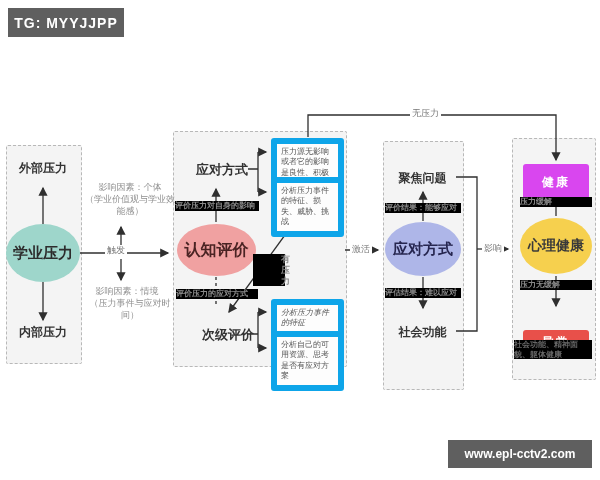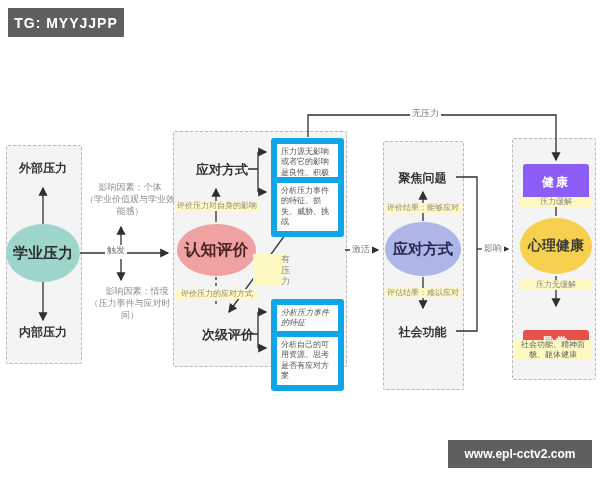--- a/index.html
+++ b/index.html
@@ -5,21 +5,21 @@
   html,body{margin:0;padding:0;background:#fff;}
   #stage{position:relative;width:600px;height:480px;background:#ffffff;overflow:hidden;
          font-family:"Liberation Sans","DejaVu Sans",sans-serif;color:#333;}
   .layer{position:absolute;left:0;top:0;width:600px;height:480px;}
   #wires{z-index:2;pointer-events:none;}
   .section{position:absolute;background:#f4f4f4;border:1px dashed #b8b8b8;border-radius:2px;z-index:1;}
   .el{position:absolute;z-index:3;box-sizing:border-box;}
   .ellipse{border-radius:50%;display:flex;align-items:center;justify-content:center;
            font-weight:bold;text-align:center;}
   .nodelabel{font-weight:bold;text-align:center;color:#333;}
-  .note{font-size:8px;color:#8a8a8a;text-align:center;background:#fef9c3;line-height:1.2;}
+  .note{font-size:8px;color:#8a8a8a;text-align:left;background:#000000;line-height:1.2;font-weight:bold;}
   .edge-label{font-size:9px;color:#777;background:#ffffff;padding:0 2px;line-height:1.2;}
   .obox{background:#fdfdfd;border:6px solid #0ea5e9;border-radius:3px;font-size:8px;
         color:#555;line-height:1.3;padding:3px 4px;text-align:left;}
   .cbox{border-radius:3px;color:#fff;font-weight:bold;font-size:12px;
         display:flex;align-items:center;justify-content:center;letter-spacing:2px;}
   .tagbar{background:#5f5f5f;color:#fff;display:flex;align-items:center;justify-content:center;
           font-weight:bold;}
   .factor{font-size:9px;color:#8f8f8f;text-align:center;line-height:1.35;}
 </style>
 </head>
@@ -75,21 +75,21 @@
     </g>
   </svg>
 
   <div class="el nodelabel" style="left:6px;top:160px;width:74px;font-size:12px;">外部压力</div>
   <div class="el ellipse" style="left: 6px; top: 224px; width: 74px; height: 58px; font-size: 15px; color: rgb(45, 45, 45); background-color: rgb(158, 214, 203);">学业压力</div>
   <div class="el nodelabel" style="left:6px;top:324px;width:74px;font-size:12px;">内部压力</div>
 
   <div class="el factor" style="left:83px;top:181px;width:94px;">影响因素：个体</div>
   <div class="el factor" style="left:83px;top:193px;width:94px;">（学业价值观与学业效能感）</div>
   <div class="el edge-label" style="left:105px;top:245px;">触发</div>
-  <div class="el factor" style="left:90px;top:285px;width:94px;">影响因素：情境</div>
+  <div class="el factor" style="left:80px;top:285px;width:94px;">影响因素：情境</div>
   <div class="el factor" style="left:83px;top:297px;width:94px;">（压力事件与应对时间）</div>
 
   <div class="el nodelabel" style="left:190px;top:161px;width:64px;font-size:13px;">应对方式</div>
   <div class="el obox" style="left:271px;top:138px;width:73px;">压力源无影响或者它的影响是良性、积极的</div>
   <div class="el obox" style="left:271px;top:177px;width:73px;">分析压力事件的特征、损失、威胁、挑战</div>
   <div class="el note" style="left:175px;top:201px;width:84px;">评价压力对自身的影响</div>
   <div class="el ellipse" style="left: 177px; top: 224px; width: 79px; height: 52px; font-size: 16px; color: rgb(74, 35, 35); background-color: rgb(240, 161, 161);">认知评价</div>
   <div class="el note" style="left:253px;top:254px;width:32px;font-size:9px;padding-left:28px;">有压力</div>
   <div class="el note" style="left:176px;top:289px;width:82px;">评价压力的应对方式</div>
   <div class="el nodelabel" style="left:190px;top:326px;width:64px;font-size:13px;text-align:right;">次级评价</div>
@@ -101,20 +101,20 @@
   <div class="el nodelabel" style="left:383px;top:170px;width:79px;font-size:12px;">聚焦问题</div>
   <div class="el note" style="left:385px;top:203px;width:76px;">评价结果：能够应对</div>
   <div class="el ellipse" style="left: 385px; top: 222px; width: 76px; height: 54px; font-size: 15px; color: rgb(38, 38, 79); background-color: rgb(174, 182, 232);">应对方式</div>
   <div class="el note" style="left:385px;top:288px;width:76px;">评估结果：难以应对</div>
   <div class="el nodelabel" style="left:383px;top:324px;width:79px;font-size:12px;">社会功能</div>
 
   <div class="el edge-label" style="left:482px;top:243px;">影响</div>
 
   <div class="el edge-label" style="left:410px;top:108px;">无压力</div>
 
-  <div class="el cbox" style="left: 523px; top: 164px; width: 66px; height: 36px; background-color: #8b5cf6;">健康</div>
+  <div class="el cbox" style="left: 523px; top: 164px; width: 66px; height: 36px; background-color: #d946ef;">健康</div>
   <div class="el note" style="left:520px;top:197px;width:72px;">压力缓解</div>
   <div class="el ellipse" style="left: 520px; top: 218px; width: 72px; height: 56px; font-size: 14px; color: rgb(58, 58, 58); background-color: rgb(246, 208, 78);">心理健康</div>
   <div class="el note" style="left:520px;top:280px;width:72px;">压力无缓解</div>
   <div class="el cbox" style="left: 523px; top: 310px; width: 66px; height: 24px; background-color: rgb(232, 80, 74); margin-top: 20px;">异常</div>
   <div class="el note" style="left:514px;top:340px;width:78px;font-size:8px;color:#666;">社会功能、精神面貌、躯体健康</div>
 
 </div>
 
 </body></html>

